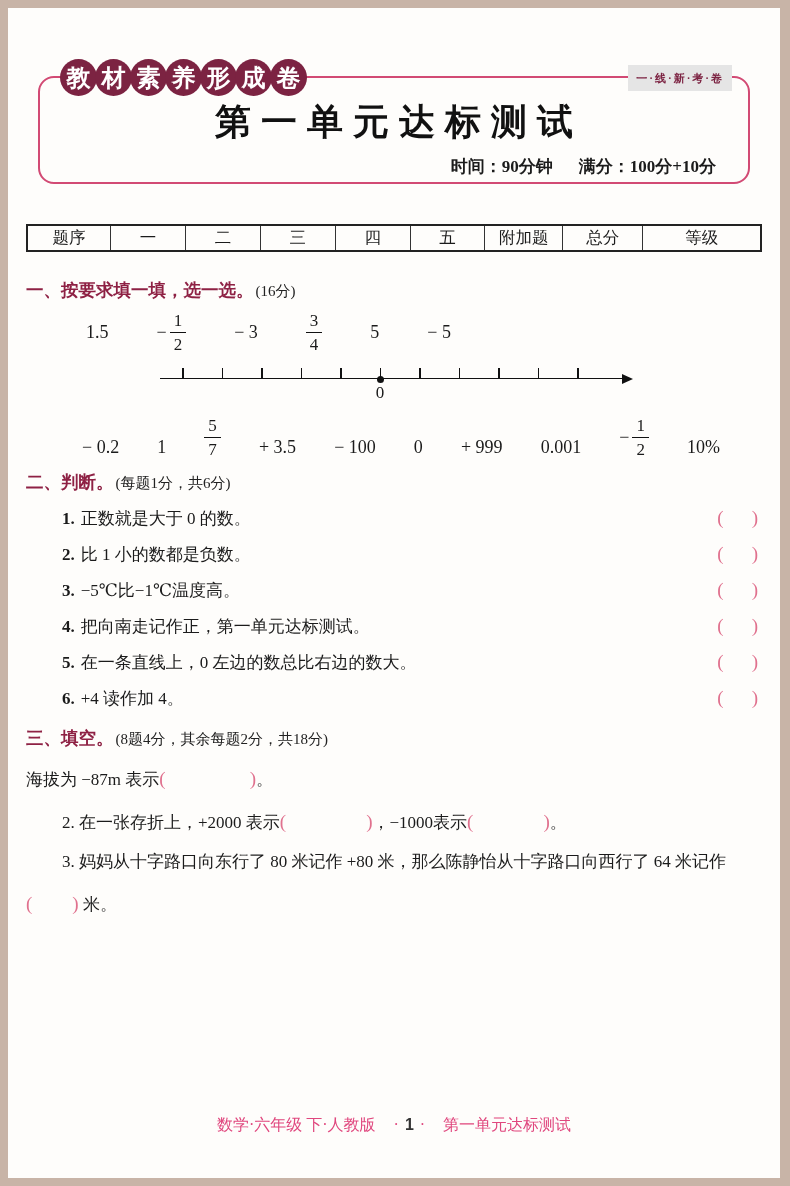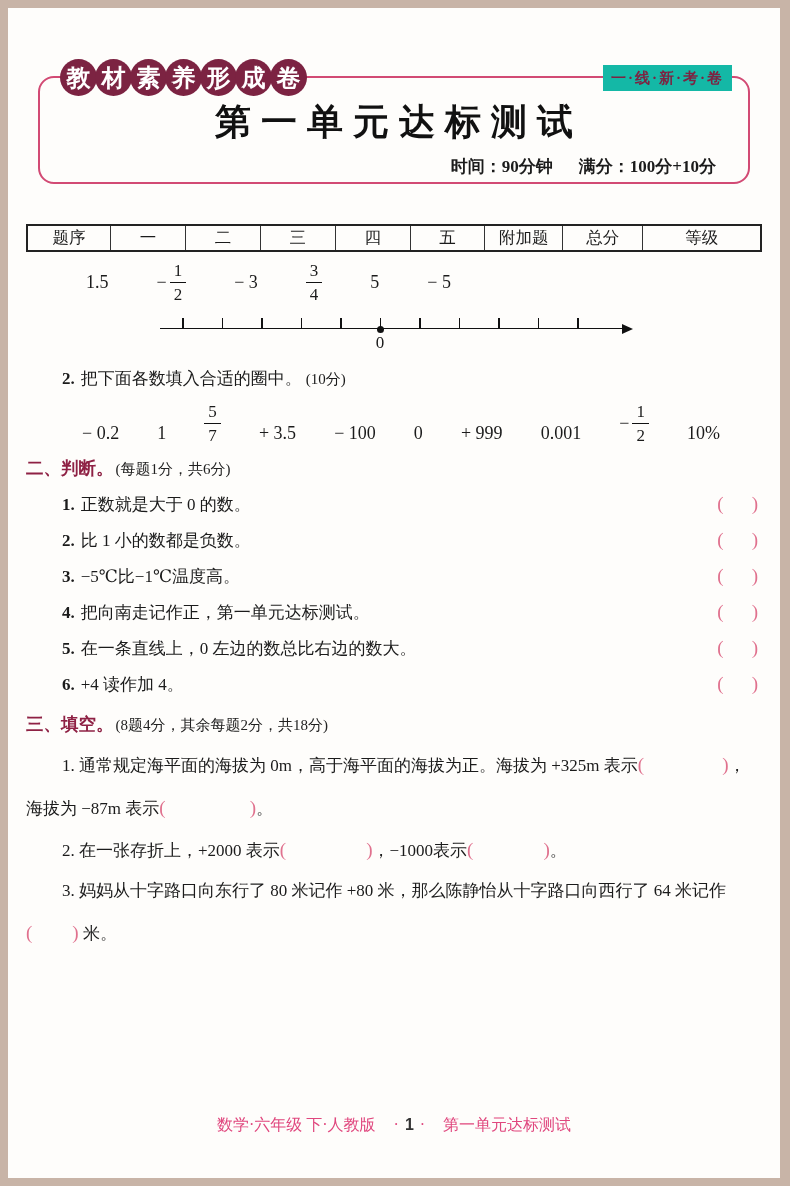--- a/index.html
+++ b/index.html
@@ -34,23 +34,23 @@
   .badge-circle {
     width:37px; height:37px; border-radius:50%;
     background:#7c2342; color:#fff;
     font-family:"Liberation Sans","DejaVu Sans",sans-serif;
     font-weight:bold; font-size:24px;
     display:flex; align-items:center; justify-content:center;
     margin-right:-2px;
   }
   .edition {
     position:absolute; top:-13px; right:16px;
-    background:#14b8a6;
+    background:#e5e5e5;
     padding:0 8px;
-    color:#7c2342; font-weight:bold; font-size:15px;
+    color:#7c2342; font-weight:bold; font-size:11px;
     letter-spacing:2px; line-height:26px;
     font-family:"Liberation Serif","DejaVu Serif",serif;
   }
   .test-title {
     margin-top:20px;
     text-align:center;
     font-family:"Liberation Sans","DejaVu Sans",sans-serif;
     font-weight:bold; font-size:36px;
     letter-spacing:10px; padding-left:10px;
     color:#111;
@@ -212,20 +212,23 @@
         <td>三</td>
         <td>四</td>
         <td>五</td>
         <td>附加题</td>
         <td>总分</td>
         <td>等级</td>
       </tr>
     </tbody>
       </table>
 
+    <div class="sec-heading">
+      <span>一、按要求填一填，选一选。</span><span class="points">(16分)</span>
+    </div>
 
 
     <div class="numrow1">
       <span class="numitem">
           <span>1.5</span>
         </span>
       <span class="numitem">
           <span>−</span>
           <span class="frac">
             <span class="fnum">1</span>
@@ -260,23 +263,20 @@
       <span class="nl-tick" style="left:219.5px"></span>
       <span class="nl-tick" style="left:259px"></span>
       <span class="nl-tick" style="left:298.5px"></span>
       <span class="nl-tick" style="left:338px"></span>
       <span class="nl-tick" style="left:377.5px"></span>
       <span class="nl-tick" style="left:417px"></span>
       <span class="nl-dot" style="left:217px"></span>
       <span class="nl-zero" style="left:210px">0</span>
     </div>
 
-    <div class="q-line">
-      <b>2.</b><span>把下面各数填入合适的圈中。</span><span class="points">(10分)</span>
-    </div>
 
     <div class="numrow2">
       <span class="numitem">
           <span>− 0.2</span>
         </span>
       <span class="numitem">
           <span>1</span>
         </span>
       <span class="numitem">
           <span class="frac">
@@ -350,23 +350,20 @@
       <b>6.</b>
         <span>+4 读作加 4。</span>
       <span class="spacer"></span>
       <span class="judge-parens"><span class="paren">(</span><span class="pgap"></span><span class="paren">)</span></span>
     </div>
 
     <div class="sec-heading" style="margin-top:16px">
       <span>三、填空。</span><span class="points">(8题4分，其余每题2分，共18分)</span>
     </div>
 
-    <div class="fill-line fill-indent">
-      <span>1. 通常规定海平面的海拔为 0m，高于海平面的海拔为正。海拔为 +325m 表示</span><span class="paren">(</span><span class="blank" style="width:78px"></span><span class="paren">)</span><span>，</span>
-    </div>
     <div class="fill-line">
       <span>海拔为 −87m 表示</span><span class="paren">(</span><span class="blank" style="width:84px"></span><span class="paren">)</span><span>。</span>
     </div>
 
     <div class="fill-line fill-indent">
       <span>2. 在一张存折上，+2000 表示</span><span class="paren">(</span><span class="blank" style="width:80px"></span><span class="paren">)</span><span>，−1000表示</span><span class="paren">(</span><span class="blank" style="width:70px"></span><span class="paren">)</span><span>。</span>
     </div>
 
     <div class="fill-line fill-indent">
       <span>3. 妈妈从十字路口向东行了 80 米记作 +80 米，那么陈静怡从十字路口向西行了 64 米记作</span>

